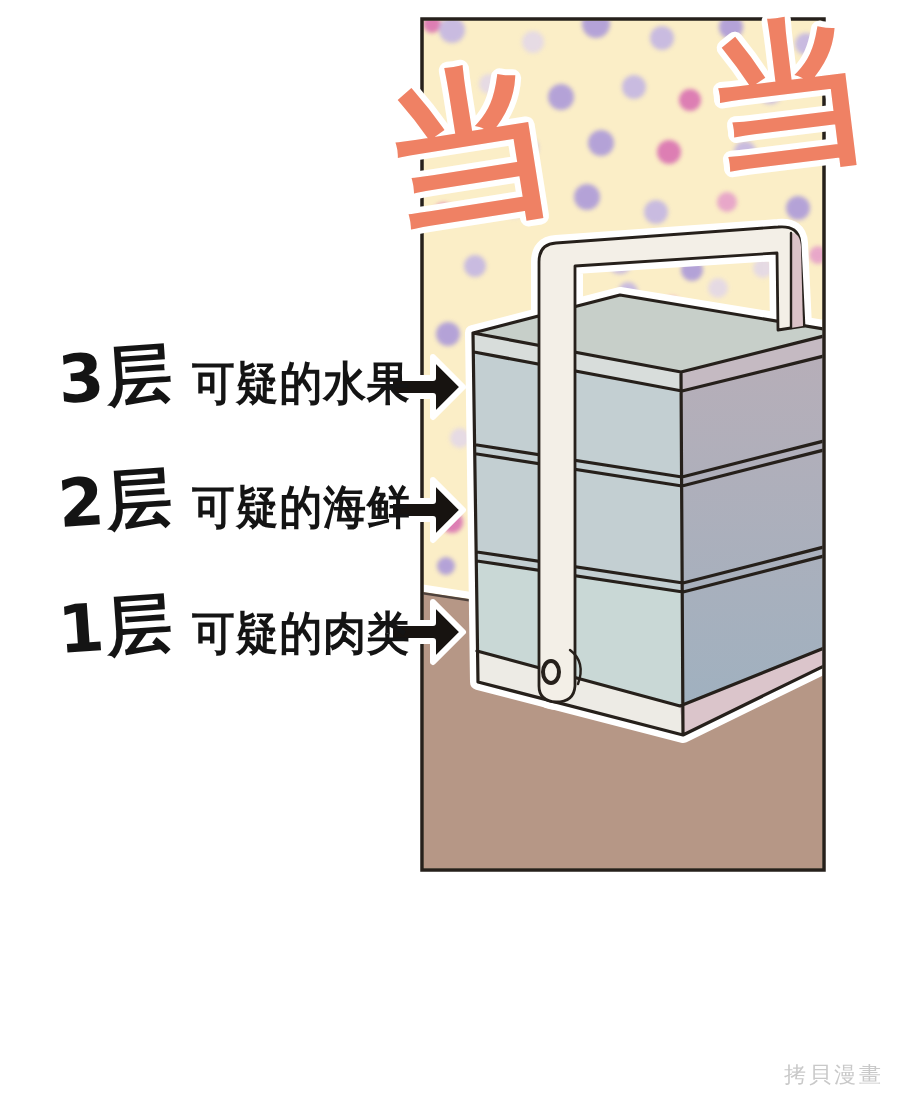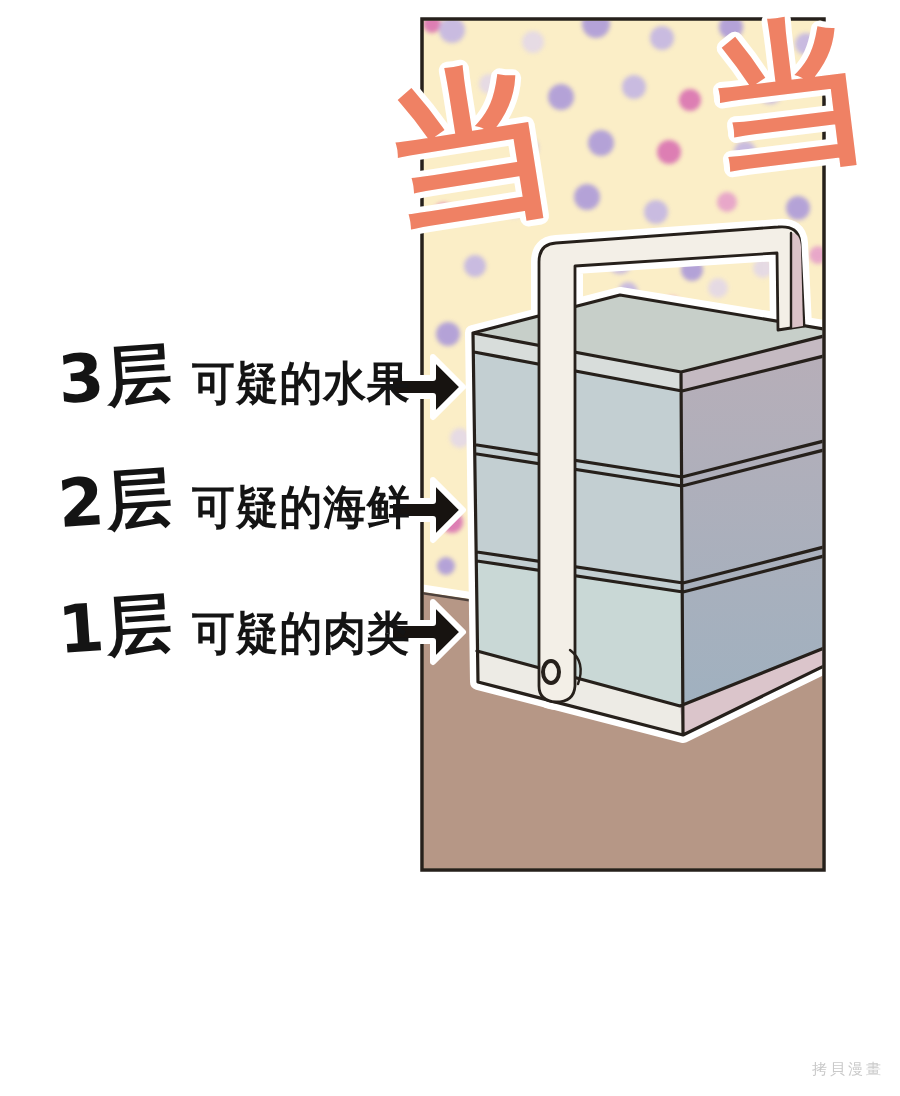--- a/index.html
+++ b/index.html
@@ -11,21 +11,21 @@
   .glow{fill:#ffffff;stroke:#ffffff;stroke-width:16px;stroke-linejoin:round;stroke-linecap:round;}
   .arrow{stroke:#ffffff;stroke-width:6px;stroke-linejoin:round;}
   .sfx{font-weight:900;text-anchor:middle;dominant-baseline:central;
        stroke:#ffffff;stroke-width:12px;paint-order:stroke;stroke-linejoin:round;
        font-family:"DejaVu Sans","Liberation Sans",sans-serif;}
   .label-row{position:absolute;left:58px;display:flex;align-items:baseline;
              color:var(--label-ink,#141414);font-weight:700;line-height:1;white-space:nowrap;}
   .tier-num{font-size:66px;display:inline-block;transform:rotate(-4deg);letter-spacing:2px;}
   .tier-desc{font-size:46px;margin-left:18px;display:inline-block;transform:scaleX(.93);
              transform-origin:left center;letter-spacing:1px;}
-  .watermark{position:absolute;right:16px;top:1060px;font-size:15px;letter-spacing:3px;
+  .watermark{position:absolute;right:16px;top:1060px;font-size:22px;letter-spacing:3px;
              color:var(--wm-gray,#c9c9c9);}
 </style>
 </head>
 <body>
 
 <div class="page" style="--label-ink: #141414; --wm-gray: #c9c9c9;">
 
   <svg width="900" height="1096" viewBox="0 0 900 1096">
     <defs>
       <clipPath id="panel-clip">

